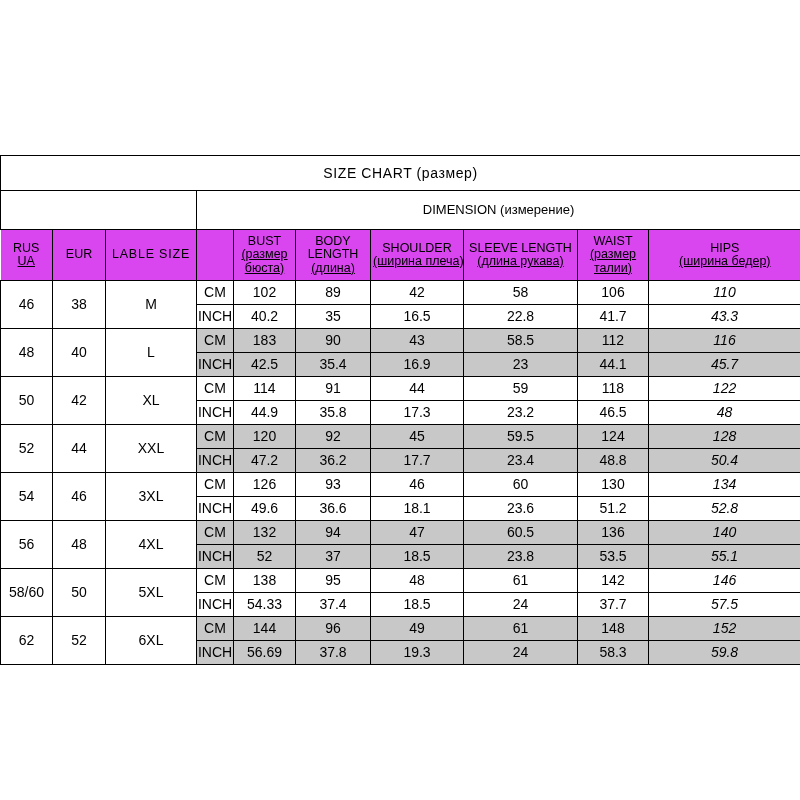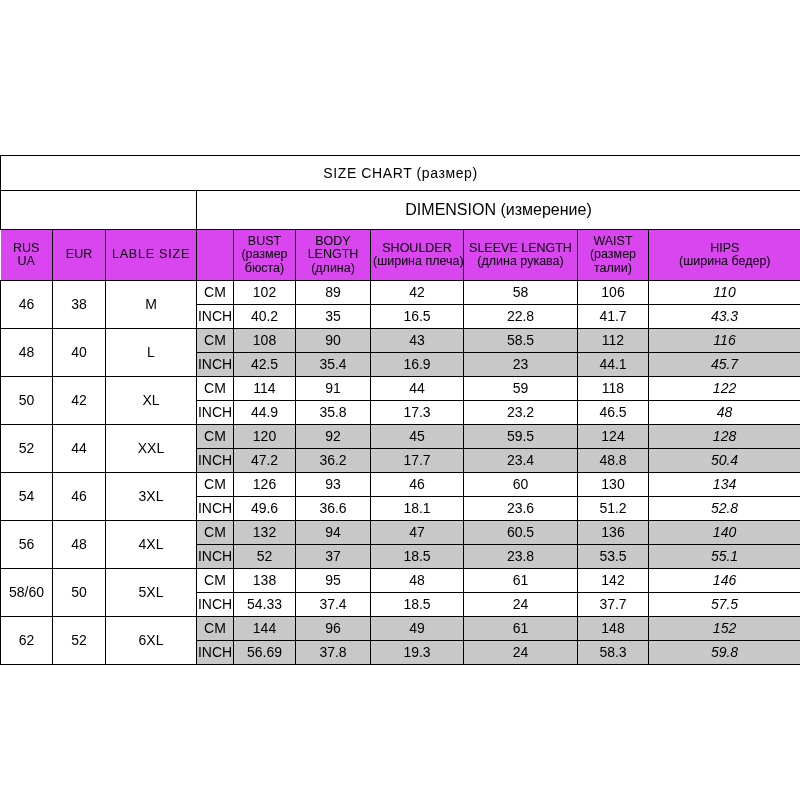--- a/index.html
+++ b/index.html
@@ -43,33 +43,33 @@
     border-right: none;
     border-top: 2px solid #000;
   }
   
   td.dim-blank {
     height: 38px;
     border-left: none;
   }
   td.dim-cell {
     height: 38px;
-    font-size: 16px;
+    font-size: 13px;
   }
   
   tr.head-row td {
     background: #d946ef;
     height: 50px;
     font-size: 12.5px;
     padding: 0 2px;
   }
   tr.head-row td.h-first { border-left: none; }
   tr.head-row td.h-last  { border-right: none; }
   .h-en { display: block; white-space: nowrap; }
-  .h-ru { display: block; white-space: nowrap; }
+  .h-ru { display: block; white-space: nowrap; text-decoration: underline; }
   .h-wide { letter-spacing: 0.8px; }
   
   tr.data-row td {
     height: 23px;
     font-size: 14px;
   }
   td.c-rus, td.c-eur {
     font-size: 14.5px;
     border-left-width: 1px;
   }
@@ -180,21 +180,21 @@
           <td class="c-val">16.5</td>
           <td class="c-val">22.8</td>
           <td class="c-val">41.7</td>
           <td class="c-val c-hips">43.3</td>
         </tr>
         <tr class="data-row shaded">
           <td class="c-rus" rowspan="2">48</td>
           <td class="c-eur" rowspan="2">40</td>
           <td class="c-label" rowspan="2">L</td>
           <td class="c-unit">CM</td>
-          <td class="c-val">108</td>
+          <td class="c-val">183</td>
           <td class="c-val">90</td>
           <td class="c-val">43</td>
           <td class="c-val">58.5</td>
           <td class="c-val">112</td>
           <td class="c-val c-hips">116</td>
         </tr>
         <tr class="data-row shaded">
           <td class="c-unit">INCH</td>
           <td class="c-val">42.5</td>
           <td class="c-val">35.4</td>

